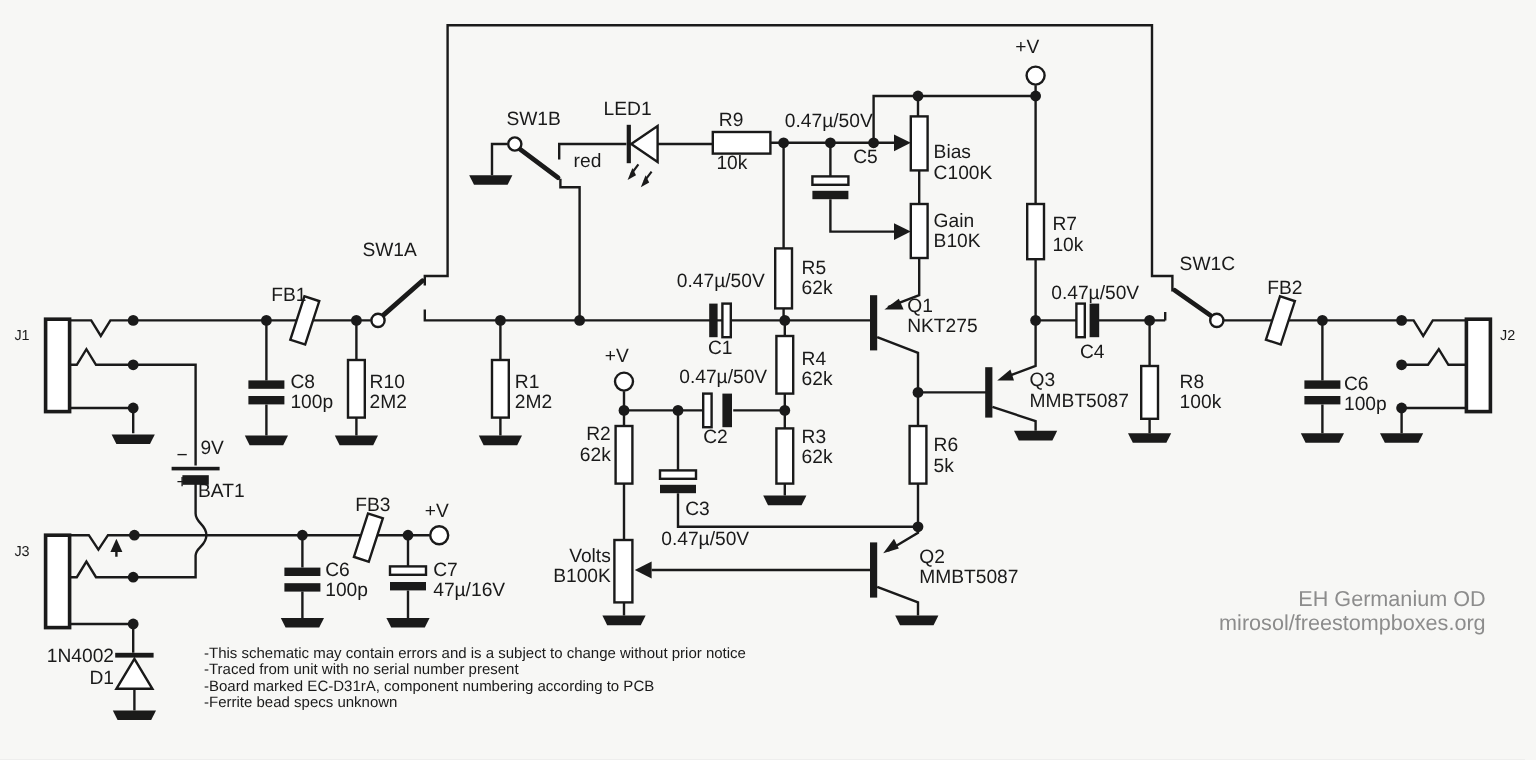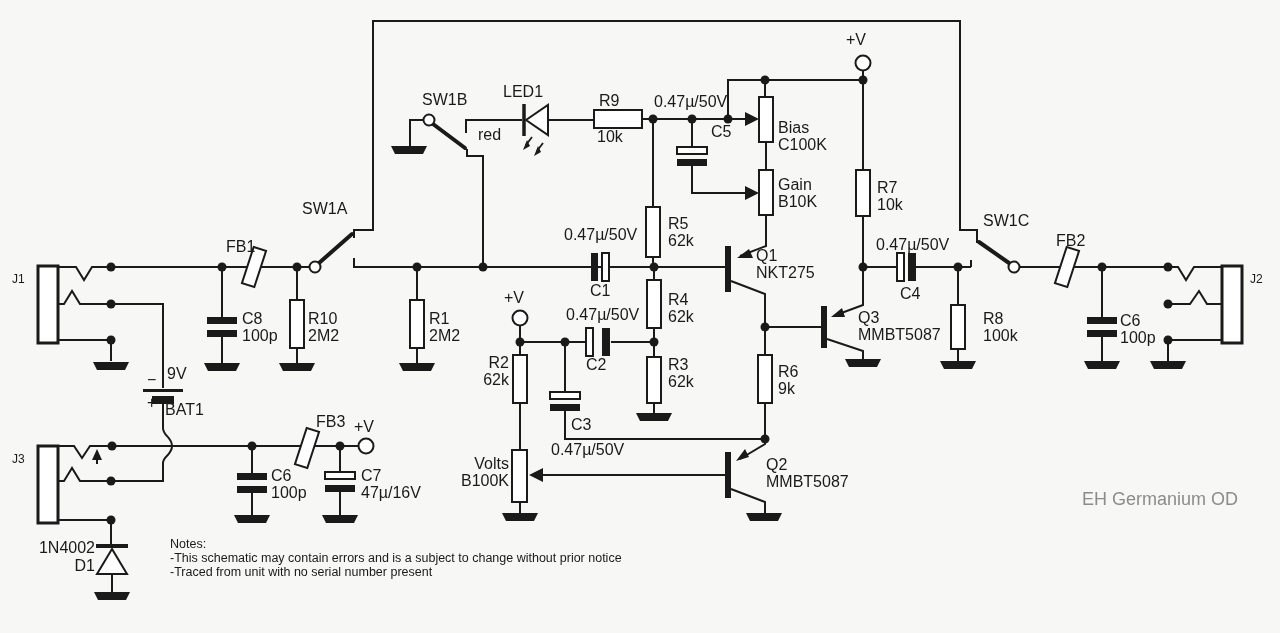--- a/index.html
+++ b/index.html
@@ -251,21 +251,21 @@
         <circle class="dot" cx="111" cy="520" r="4.5"></circle>
   </g>
 </svg>
 
 <div class="lbl big" style="left:12px;top:271px">J1</div>
 <div class="lbl big" style="left:1250px;top:271px">J2</div>
 <div class="lbl big" style="left:12px;top:451px">J3</div>
 
 <div class="lbl" style="left:226px;top:238px">FB1</div>
 <div class="lbl" style="left:1056px;top:232px">FB2</div>
-<div class="lbl" style="left:316px;top:413px">FB3</div>
+<div class="lbl" style="left:296px;top:413px">FB3</div>
 
 <div class="lbl" style="left:302px;top:200px">SW1A</div>
 <div class="lbl" style="left:422px;top:91px">SW1B</div>
 <div class="lbl" style="left:983px;top:212px">SW1C</div>
 
 <div class="lbl" style="left:503px;top:83px">LED1</div>
 <div class="lbl" style="left:478px;top:126px">red</div>
 
 <div class="lbl" style="left:599px;top:92px">R9</div>
 <div class="lbl" style="left:597px;top:128px">10k</div>
@@ -303,21 +303,21 @@
 <div class="lbl" style="left:900px;top:285px">C4</div>
 
 <div class="lbl" style="left:756px;top:247px">Q1</div>
 <div class="lbl" style="left:756px;top:264px">NKT275</div>
 <div class="lbl" style="left:858px;top:309px">Q3</div>
 <div class="lbl" style="left:858px;top:326px">MMBT5087</div>
 <div class="lbl" style="left:766px;top:456px">Q2</div>
 <div class="lbl" style="left:766px;top:473px">MMBT5087</div>
 
 <div class="lbl" style="left:778px;top:363px">R6</div>
-<div class="lbl" style="left:778px;top:380px">9k</div>
+<div class="lbl" style="left:778px;top:380px">5k</div>
 
 <div class="lbl" style="left:983px;top:310px">R8</div>
 <div class="lbl" style="left:983px;top:327px">100k</div>
 
 <div class="lbl" style="left:1120px;top:312px">C6</div>
 <div class="lbl" style="left:1120px;top:329px">100p</div>
 
 <div class="lbl" style="left:242px;top:310px">C8</div>
 <div class="lbl" style="left:242px;top:327px">100p</div>
 <div class="lbl" style="left:308px;top:310px">R10</div>
@@ -340,22 +340,24 @@
 
 <div class="lbl ra" style="left:95px;top:539px">1N4002</div>
 <div class="lbl ra" style="left:95px;top:557px">D1</div>
 
 <div class="lbl" style="left:271px;top:467px">C6</div>
 <div class="lbl" style="left:271px;top:484px">100p</div>
 <div class="lbl" style="left:361px;top:467px">C7</div>
 <div class="lbl" style="left:361px;top:484px">47µ/16V</div>
 
 <div id="notes">
-  <div>Notes:</div>
   <div>-This schematic may contain errors and is a subject to change without prior notice</div>
   <div>-Traced from unit with no serial number present</div>
+  <div>-Board marked EC-D31rA, component numbering according to PCB</div>
+  <div>-Ferrite bead specs unknown</div>
 </div>
 
 <div id="credits">
   <div>EH Germanium OD</div>
+  <div>mirosol/freestompboxes.org</div>
 </div>
 
 </div>
 
 </body></html>

